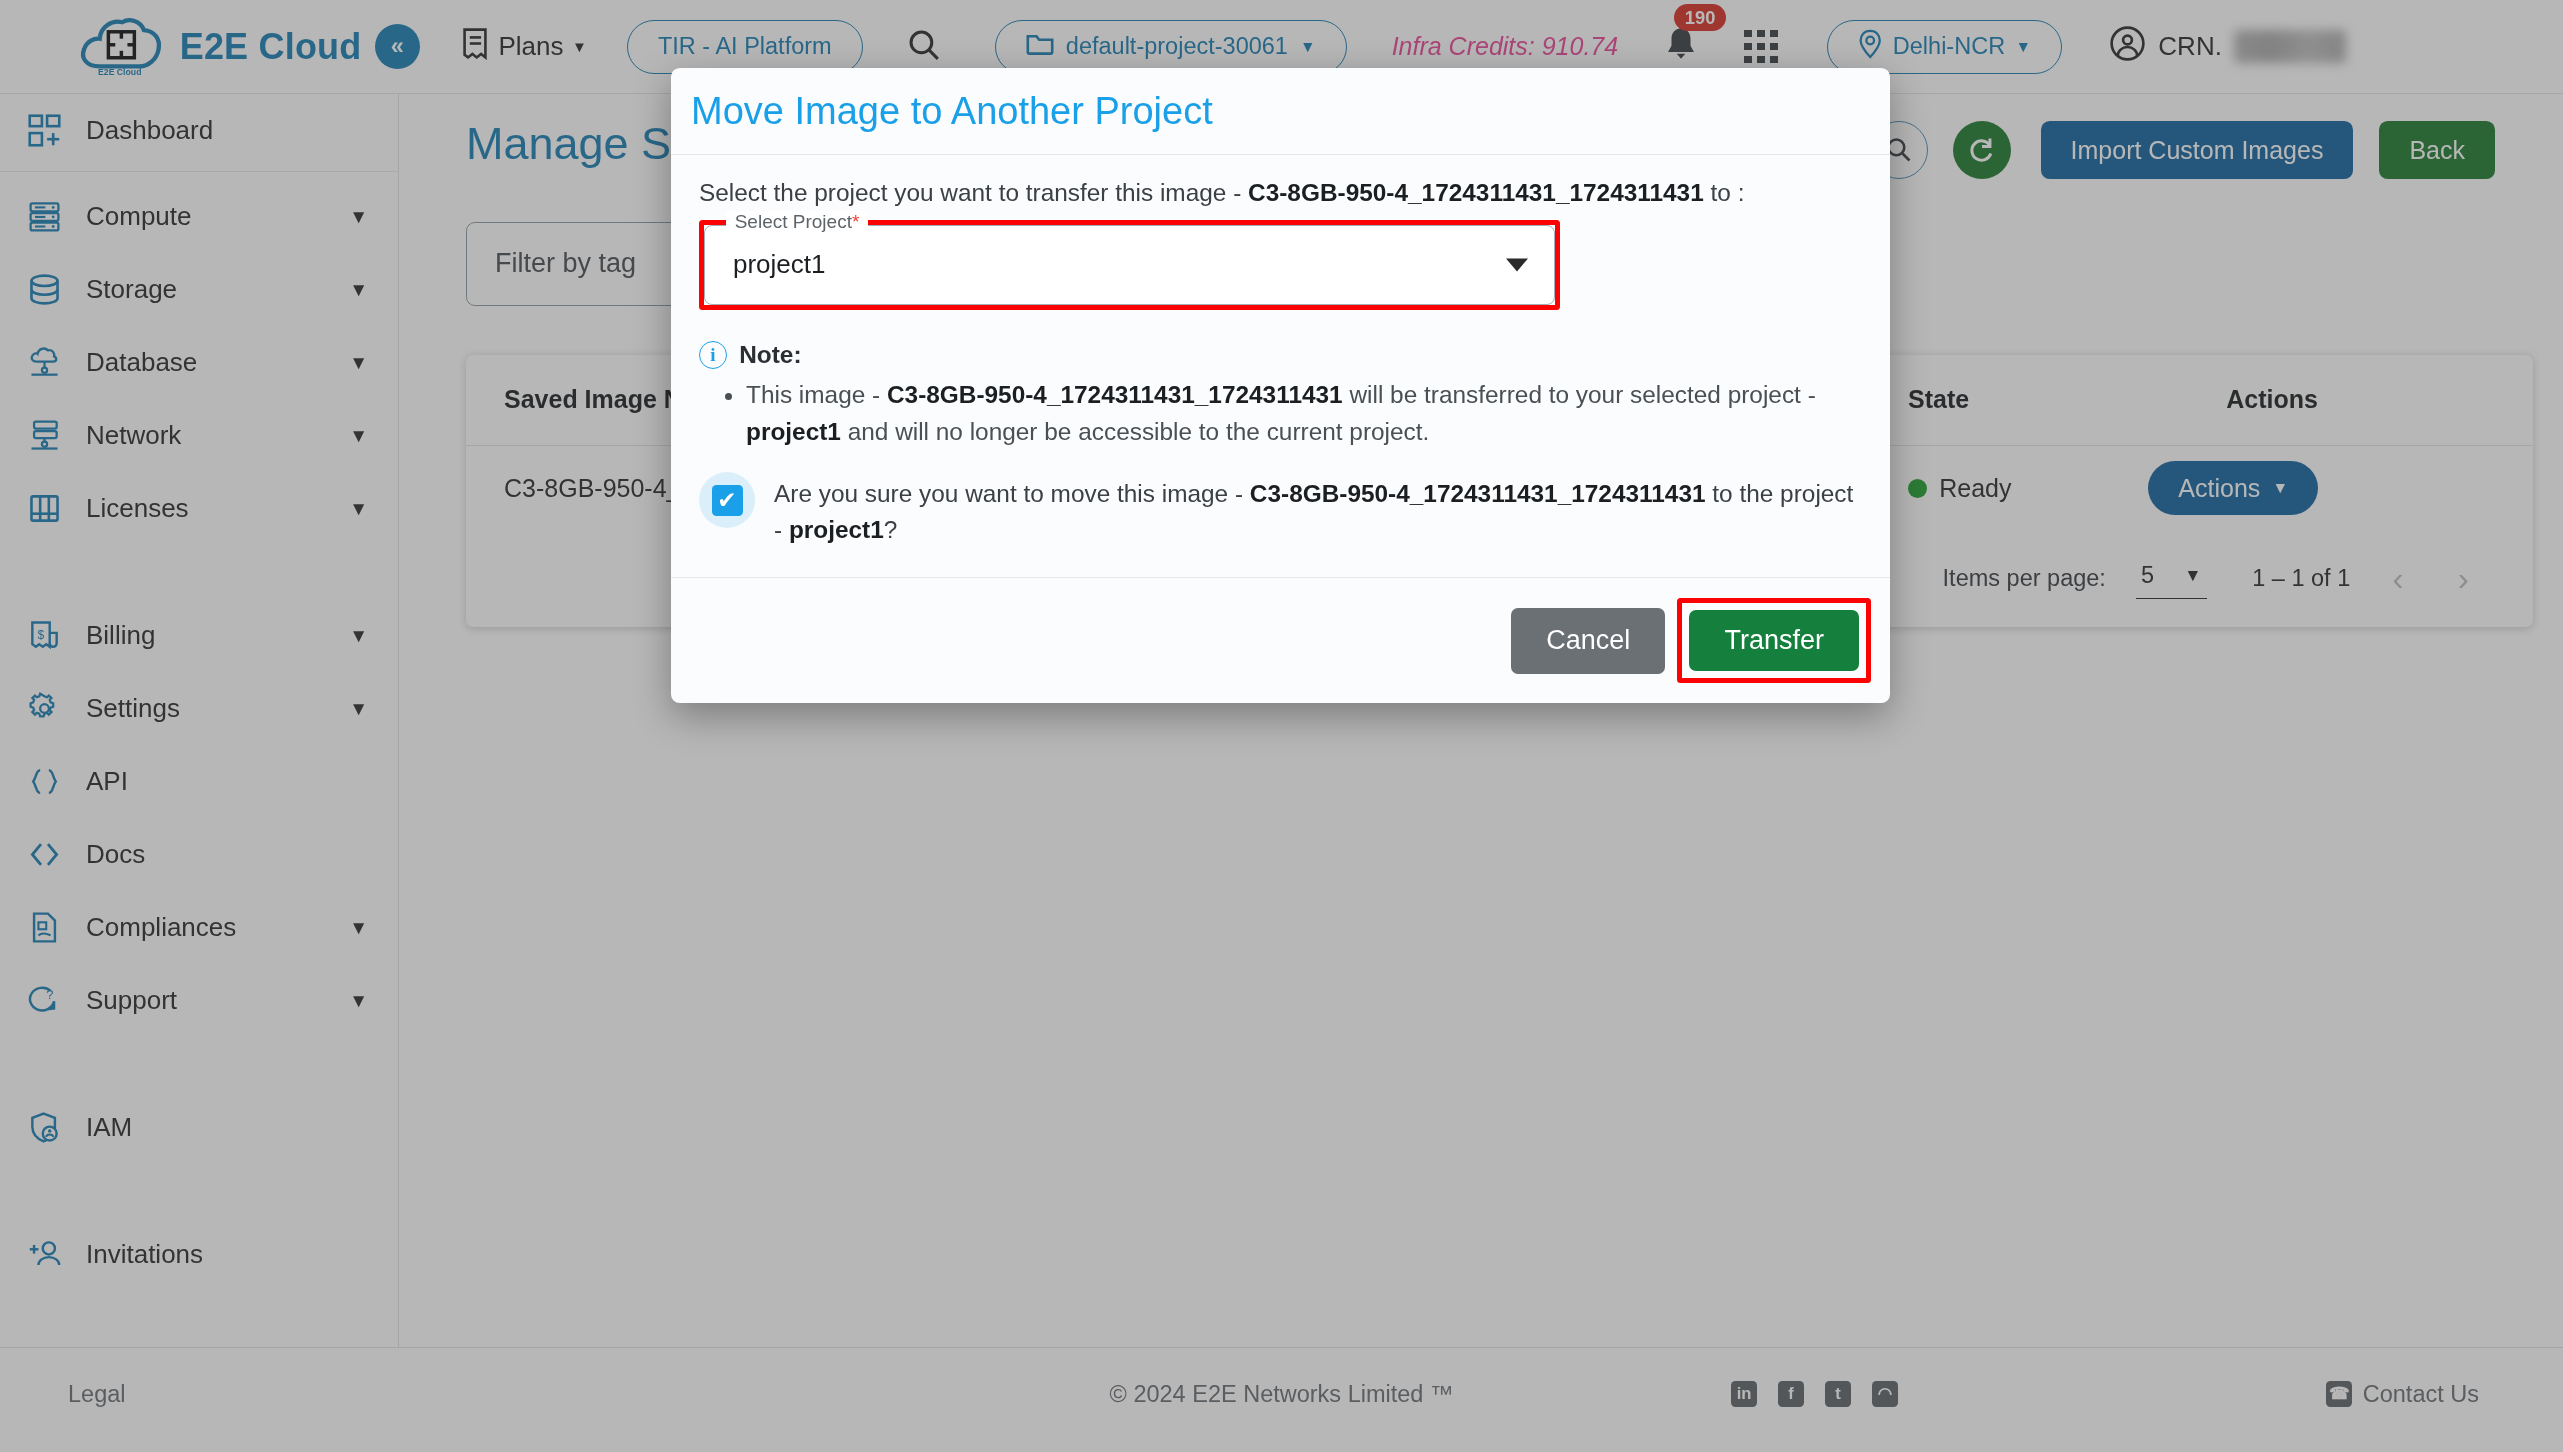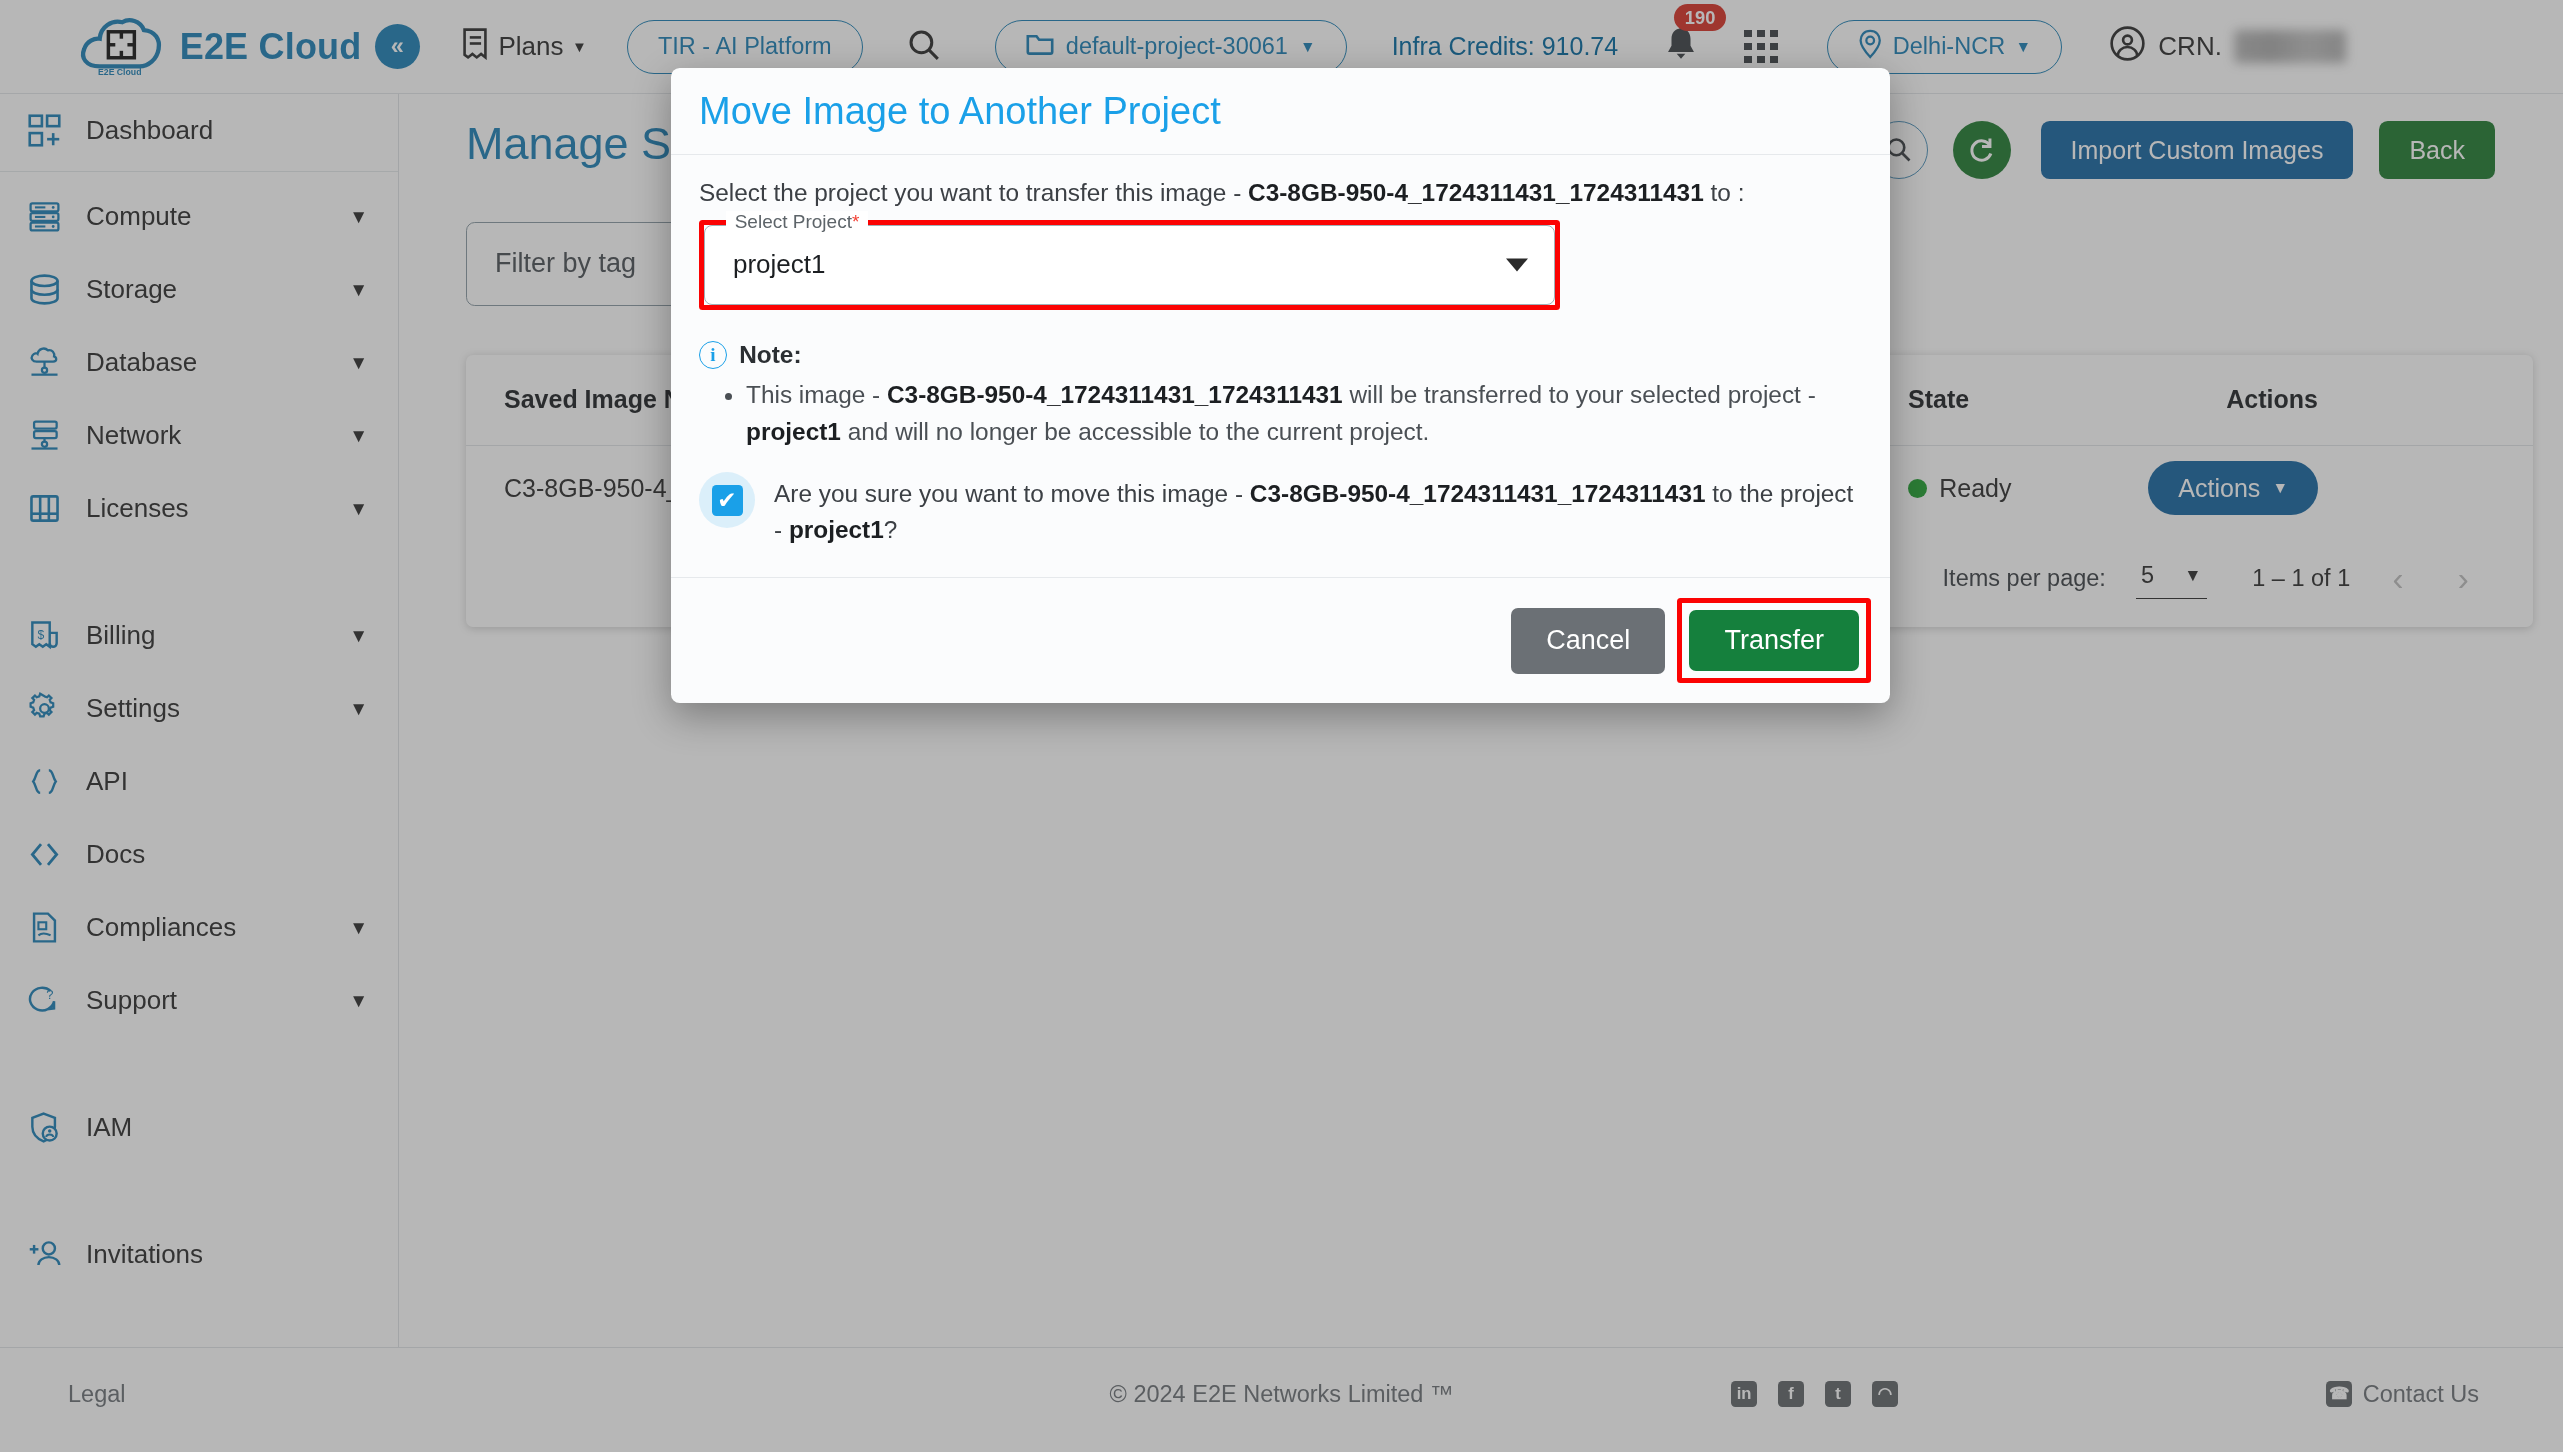--- a/index.html
+++ b/index.html
@@ -34,21 +34,21 @@
   .plans .caret { font-size: 15px; }
 
   .pill {
     border: 1.7px solid #1b7fb5; border-radius: 30px; height: 54px;
     display: inline-flex; align-items: center; justify-content: center;
     padding: 0 30px; color: #1b7fb5; font-size: 23.5px; white-space: nowrap;
   }
   .tir-pill { margin-left: 40px; }
   .search-ico { margin-left: 42px; }
   .proj-pill { margin-left: 52px; gap: 12.2px; }
-  .credits { margin-left: 45px; color: #0369a1; font-size: 25px; white-space: nowrap; }
+  .credits { margin-left: 45px; color: #ec4899; font-size: 25px; white-space: nowrap; font-style: italic; }
   .bell-wrap { position: relative; margin-left: 44px; }
   .badge {
     position: absolute; top: -19px; left: 12.2px; background: #d93025; color: #fff;
     border-radius: 19px; padding: 2.6px 10.5px; font-size: 18.3px; font-weight: 600;
   }
   .grid-ico { margin-left: 44px; display: grid; grid-template-columns: repeat(3, 7.8px);
     grid-template-rows: repeat(3, 7.8px); gap: 5.2px; }
   .grid-ico i { background: #3a3f44; display: block; width: 7.8px; height: 7.8px; }
   .loc-pill { margin-left: 49px; gap: 10.5px; }
   .user { margin-left: 47px; display: flex; align-items: center; gap: 12.2px; color: #2b2b2b; font-size: 26px; }
@@ -136,21 +136,21 @@
   .footer .contact { position: absolute; right: 84px; display: flex; align-items: center; gap: 10.5px; }
 
   
   #overlay { position: absolute; inset: 0; background: rgba(66,66,66,.38); }
 
   .modal {
     position: absolute; left: 671px; top: 68px; width: 1219px; height: 635px;
     background: #fbfcfd; border-radius: 8.7px; box-shadow: 0 12.2px 38px rgba(0,0,0,.32);
     display: flex; flex-direction: column;
   }
-  .modal-head { height: 87px; display: flex; align-items: center; padding: 0 28px; border-bottom: 0.9px solid #e6e9ec; }
+  .modal-head { height: 87px; display: flex; align-items: center; padding: 0 20px; border-bottom: 0.9px solid #e6e9ec; }
   .modal-title { color: #1aa0e8; font-size: 38px; font-weight: 400; }
   .modal-body { flex: 1 1 auto; padding: 24.4px 28px 0 28px; }
   .lead { font-size: 24.4px; color: #3c4045; white-space: nowrap; }
   .lead b { color: #1c1f22; font-weight: 700; }
 
   .hl-red { border: 5.2px solid #fb0303; border-radius: 3.5px; }
 
   .select-wrap { position: relative; margin-top: 12.2px; width: 861px; }
   .fieldset {
     position: relative; height: 80px; border: 1.7px solid #9fb0b8; border-radius: 8px;

